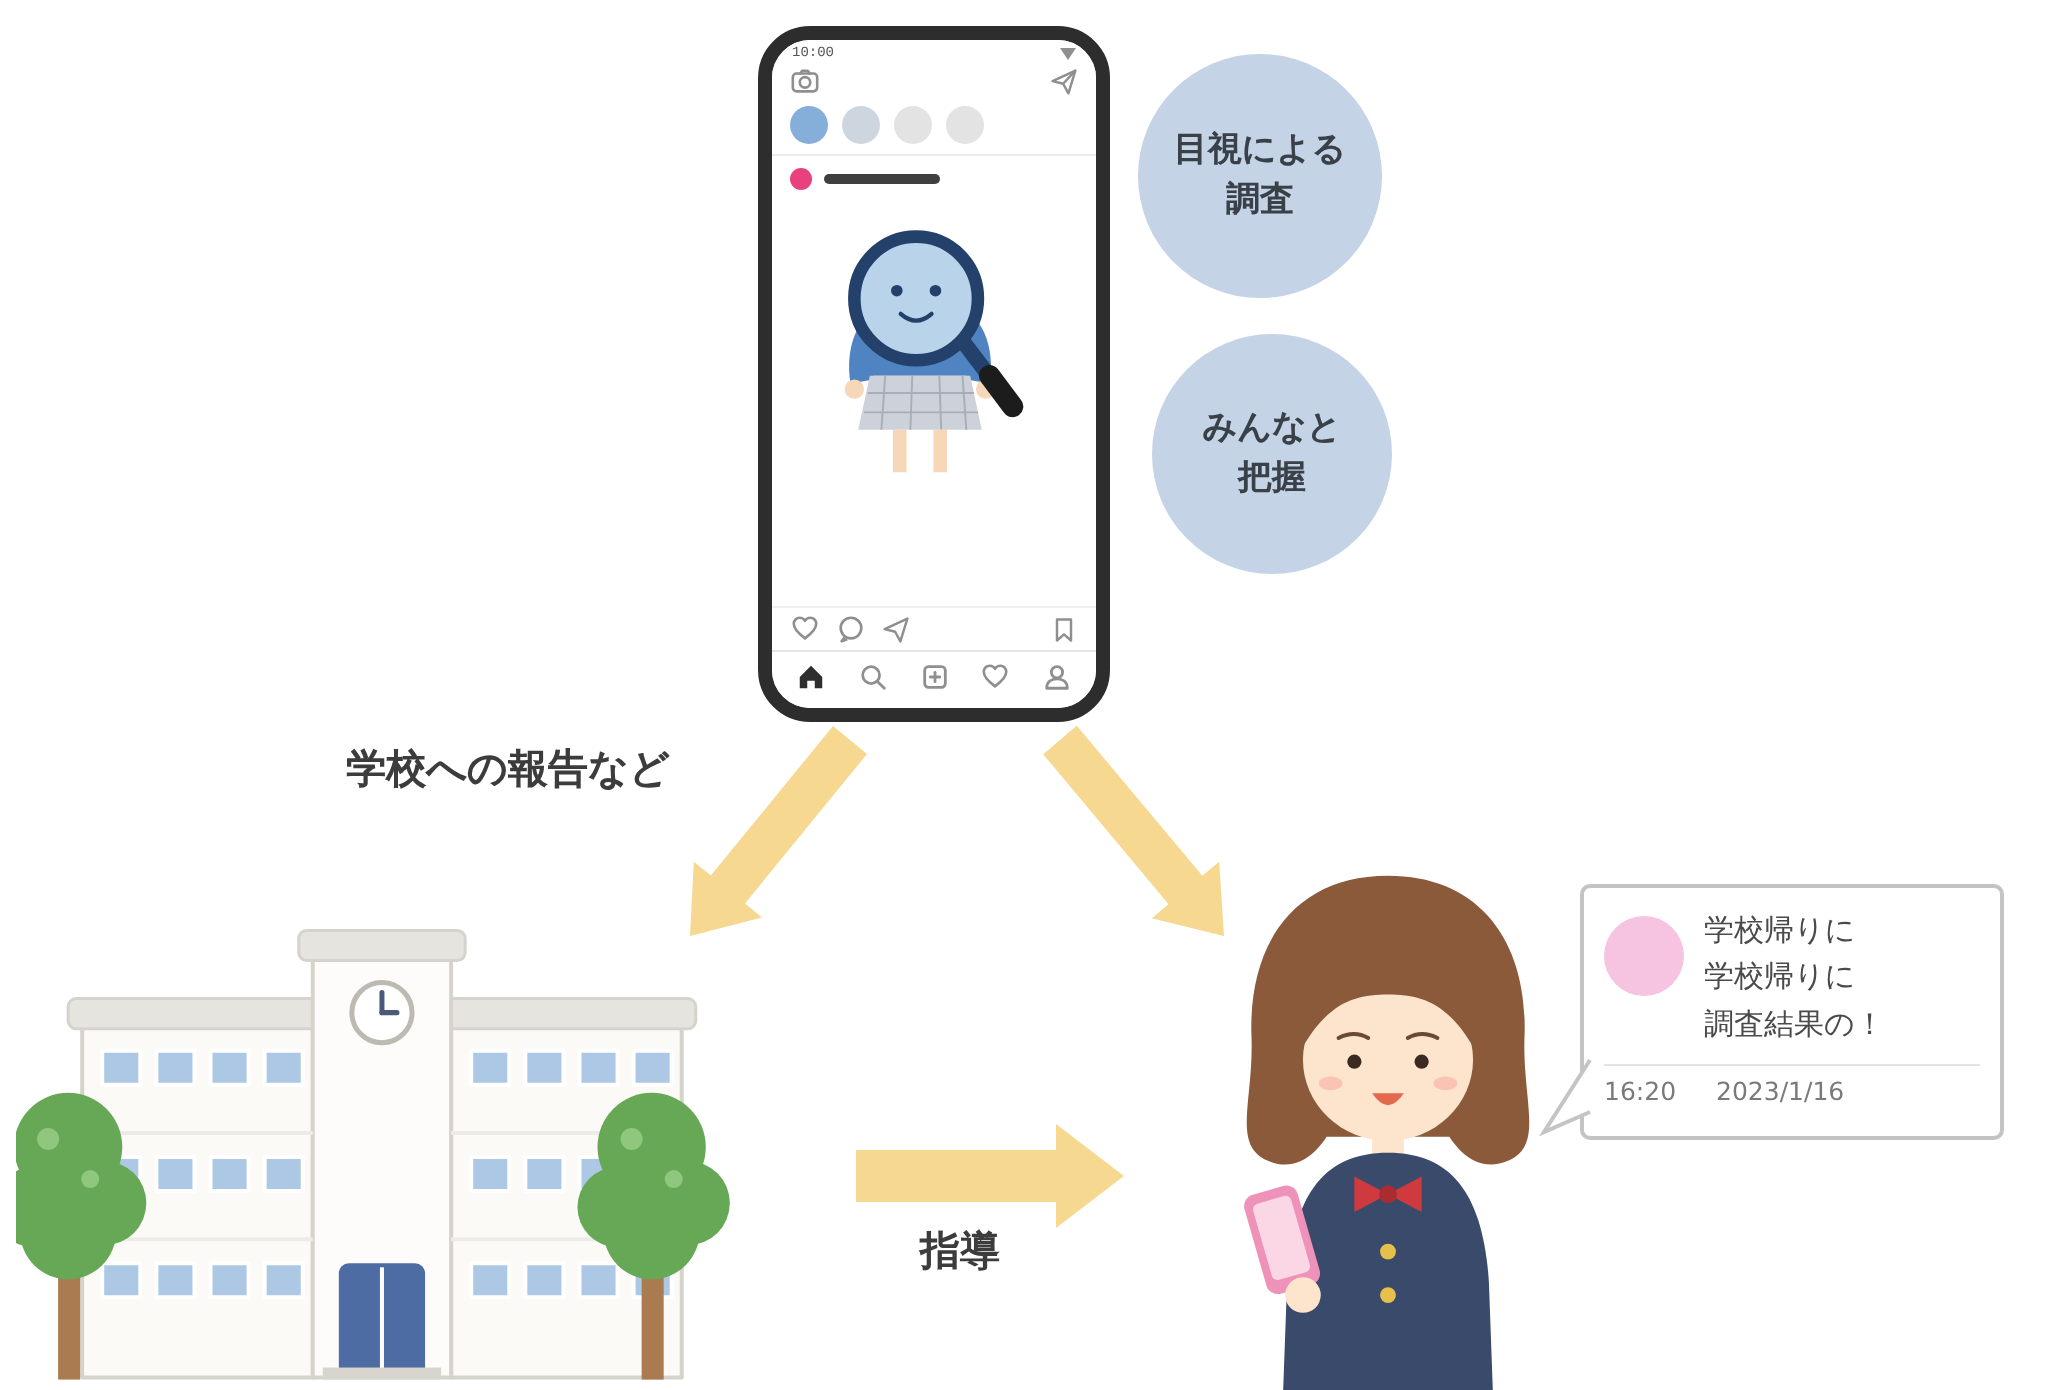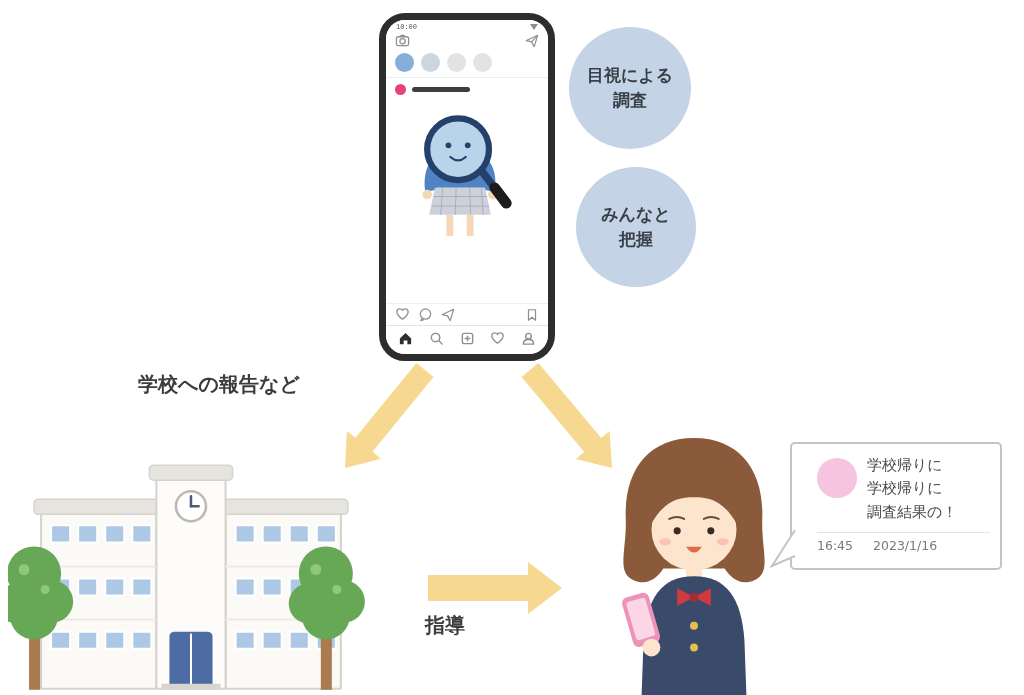--- a/index.html
+++ b/index.html
@@ -8,24 +8,24 @@
 
   
   .concept{position:absolute;border-radius:50%;background:#c4d3e6;display:flex;flex-direction:column;
            align-items:center;justify-content:center;text-align:right;font-weight:bold;
            color:#3a4048;line-height:1.45;}
   .concept.c-report{left:236px;top:99px;width:135px;height:135px;font-size:17px;}
   .concept.c-visual{left:569px;top:27px;width:122px;height:122px;font-size:17px;}
   .concept.c-emotion{left:576px;top:167px;width:120px;height:120px;font-size:17px;}
 
   
-  .arrow-label{position:absolute;font-weight:bold;font-size:20px;color:#3c3c3c;}
+  .arrow-label{position:absolute;font-weight:bold;font-size:20px;color:#3c3c3c;text-align:center;}
   .lbl-school{left:138px;top:371px;width:232px;}
   .lbl-discovery{left:585px;top:371px;width:302px;}
-  .lbl-guidance{left:425px;top:612px;width:86px;}
+  .lbl-guidance{left:437px;top:612px;width:86px;}
 
   
   .overlay{position:absolute;left:0;top:0;width:1024px;height:695px;pointer-events:none;}
 
   
   .phone-wrap{position:absolute;left:379px;top:0;width:190px;height:362px;background:#fff;
               display:flex;justify-content:flex-start;align-items:flex-start;font-family:Liberation Mono, monospace;}
   .phone{margin-top:13px;width:162px;height:334px;background:#fff;border:7px solid #2d2d2d;
          border-radius:26px;overflow:hidden;position:relative;}
   .screen{position:absolute;inset:0;background:#fff;display:flex;flex-direction:column;}
@@ -46,21 +46,21 @@
   .navbar{display:flex;justify-content:space-between;align-items:center;padding:5px 12px 8px 12px;
           border-top:1px solid #e5e5e5;}
   .icon{display:inline-flex;}
 
   
   .school{position:absolute;left:8px;top:461px;width:386px;height:234px;}
   .girl{position:absolute;left:599px;top:428px;width:190px;height:267px;}
 
   
   .speech{position:absolute;left:790px;top:442px;width:212px;height:128px;background:#fff;
-          border:2px solid #c4c4c4;border-radius:5px;box-sizing:border-box;padding:10px 10px 6px 25px;}
+          border:2px solid #c4c4c4;border-radius:5px;box-sizing:border-box;padding:10px 10px 6px 10px;}
   .speech-tail{position:absolute;left:-22px;top:82px;width:26px;height:44px;overflow:visible;}
   .speech-row{display:flex;gap:10px;}
   .speech-avatar{width:40px;height:40px;border-radius:50%;background:#f6c3e0;flex:0 0 auto;margin-top:4px;}
   .speech-text{font-size:15px;color:#4a4a4a;line-height:1.55;}
   .speech-foot{display:flex;gap:20px;margin-top:8px;padding-top:5px;border-top:1px solid #e4e4e4;
                font-size:12.5px;color:#7a7a7a;}
 </style>
 </head>
 <body>
 
@@ -318,18 +318,18 @@
     </svg>
     <div class="speech-row">
       <div class="speech-avatar"></div>
       <div class="speech-text">
         <div>学校帰りに</div>
         <div>学校帰りに</div>
         <div>調査結果の！</div>
       </div>
     </div>
     <div class="speech-foot">
-      <span>16:45</span>
+      <span>16:20</span>
       <span>2023/1/16</span>
     </div>
   </div>
 
 </div>
 
 </body></html>

